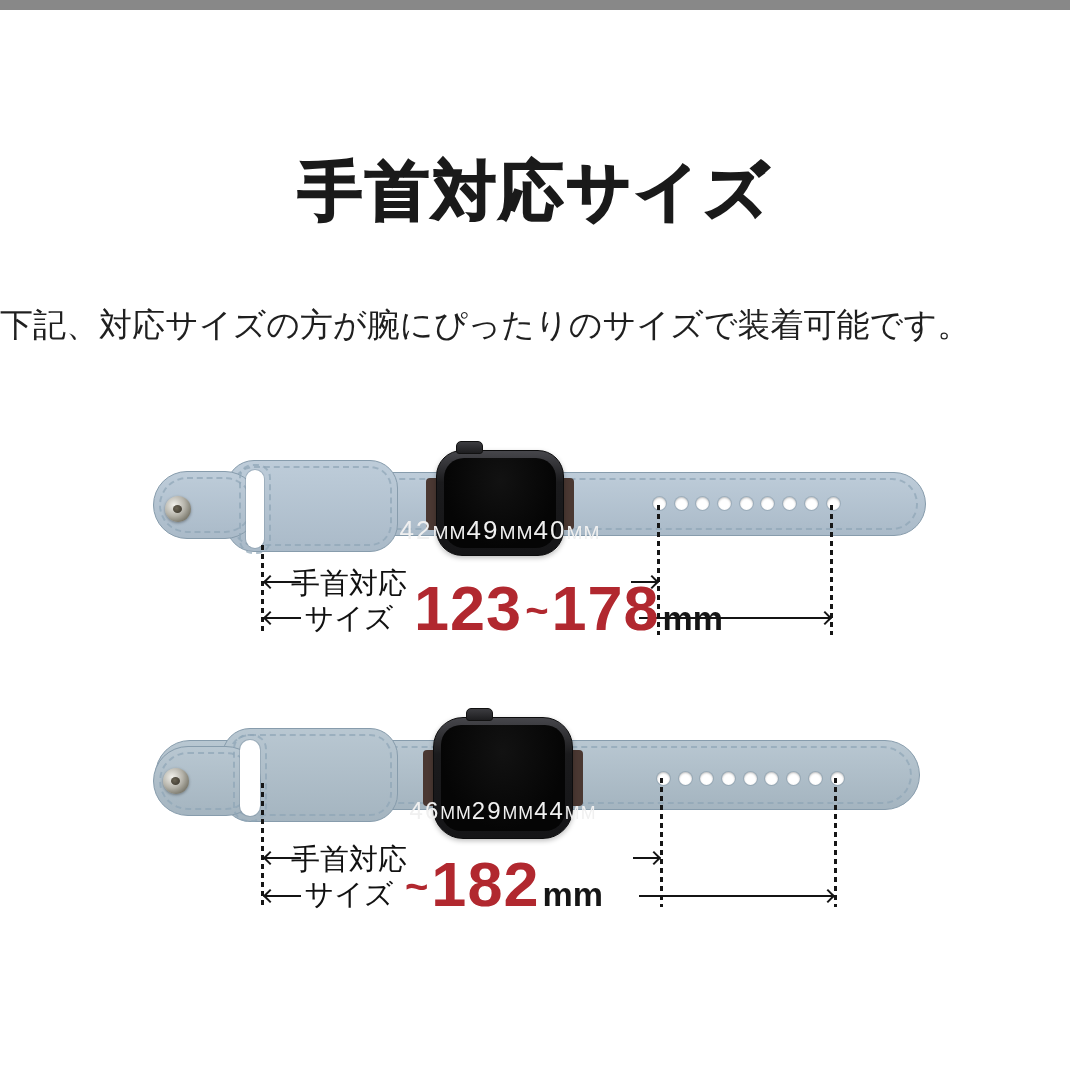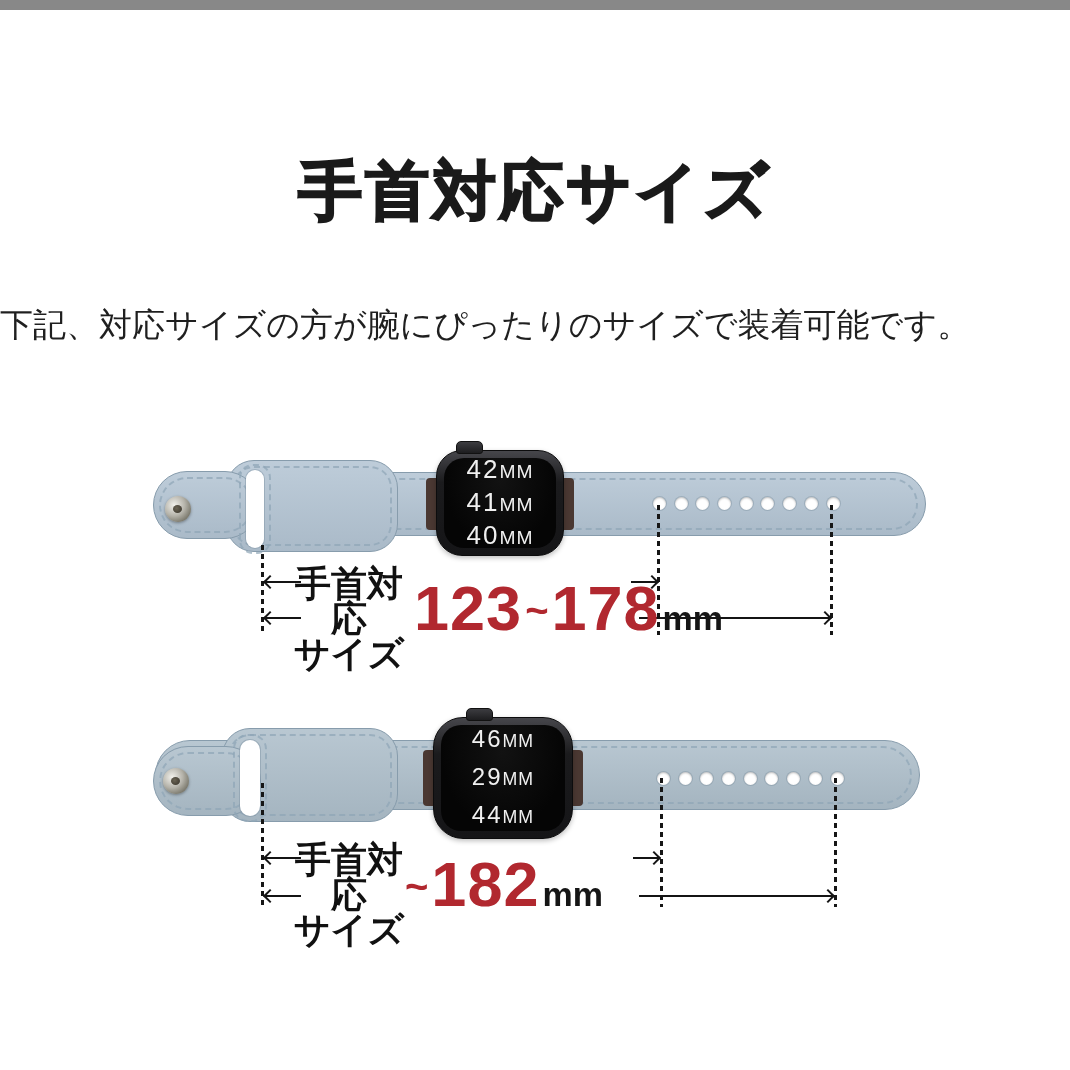--- a/index.html
+++ b/index.html
@@ -86,36 +86,36 @@
   .pin::after{content:"";position:absolute;left:8px;top:9px;width:9px;height:8px;border-radius:50%;
     background:radial-gradient(circle at 40% 40%,#6b6454,#36322a);}
   .slot{background:var(--background);box-shadow:0 0 0 1px rgba(130,150,165,.5);}
   .lug-left,.lug-right{width:16px;border-radius:4px;background:#4a3832;}
   .watch{background:linear-gradient(180deg,#46464b,#1b1b1d 30%,#151517);
     border:1px solid #0c0c0d;box-shadow:0 2px 5px rgba(0,0,0,.25);z-index:3;}
   .crown{position:absolute;top:-10px;width:27px;height:13px;border-radius:5px 5px 3px 3px;
     background:linear-gradient(180deg,#3c3c40,#1d1d1f);border:1px solid #111;}
   .screen{position:absolute;inset:7px;border-radius:20px;
     background:radial-gradient(ellipse at 50% 25%,#121212,var(--watch-screen) 70%);
-    color:var(--screen-text);display:flex;flex-direction:column;justify-content:center;
-    align-items:center;font-weight:300;letter-spacing:2px;}
+    color:var(--screen-text);display:flex;flex-direction:row;justify-content:center;
+    align-items:flex-end;font-weight:300;letter-spacing:2px;}
   .size-line{display:flex;align-items:baseline;}
   .sz-unit{font-size:.74em;letter-spacing:1px;}
   .holes{display:flex;gap:8.7px;z-index:2;}
   .hole{width:13px;height:13px;border-radius:50%;background:var(--background);
     box-shadow:inset 0 1px 2px rgba(0,0,0,.25),0 0 0 1px rgba(120,140,155,.4);}
   .dotted{width:2.5px;z-index:4;
     background-image:repeating-linear-gradient(to bottom,#161616 0 5px,transparent 5px 9px);}
   .arrow{height:2px;z-index:4;}
   .arrow .shaft{position:absolute;left:1px;right:1px;top:0;border-top:2px solid #141414;}
   .arrow .head{position:absolute;top:-4px;width:10px;height:10px;
     border-top:2px solid #141414;border-right:2px solid #141414;}
   .arrow.right .head{right:0;transform:rotate(45deg);}
   .arrow.left .head{left:0;transform:rotate(-135deg);}
-  .wrist-label{text-align:center;font-size:36px;font-weight:700;color:#111;line-height:35px;z-index:5;}
+  .wrist-label{text-align:center;font-size:29px;font-weight:400;color:#111;line-height:35px;z-index:5;}
   .range{display:flex;align-items:baseline;z-index:5;white-space:nowrap;}
   .range .num{font-size:63px;font-weight:700;color:var(--accent-red);letter-spacing:1px;}
   .range .tilde{font-size:40px;font-weight:700;color:var(--accent-red);margin:0 3px;transform:translateY(-6px);}
   .range .runit{font-size:34px;font-weight:700;color:#151515;margin-left:3px;}
 </style>
 </head>
 <body>
 
 <div class="canvas">
 
@@ -147,21 +147,21 @@
           <span class="hole"></span>
         </div>
       <div class="watch">
         <div class="crown"></div>
         <div class="screen">
           <div class="size-line">
               <span>42</span>
               <span class="sz-unit">MM</span>
             </div>
           <div class="size-line">
-              <span>41</span>
+              <span>49</span>
               <span class="sz-unit">MM</span>
             </div>
           <div class="size-line">
               <span>40</span>
               <span class="sz-unit">MM</span>
             </div>
         </div>
       </div>
     </div>
     <div class="dotted dl-left"></div>

